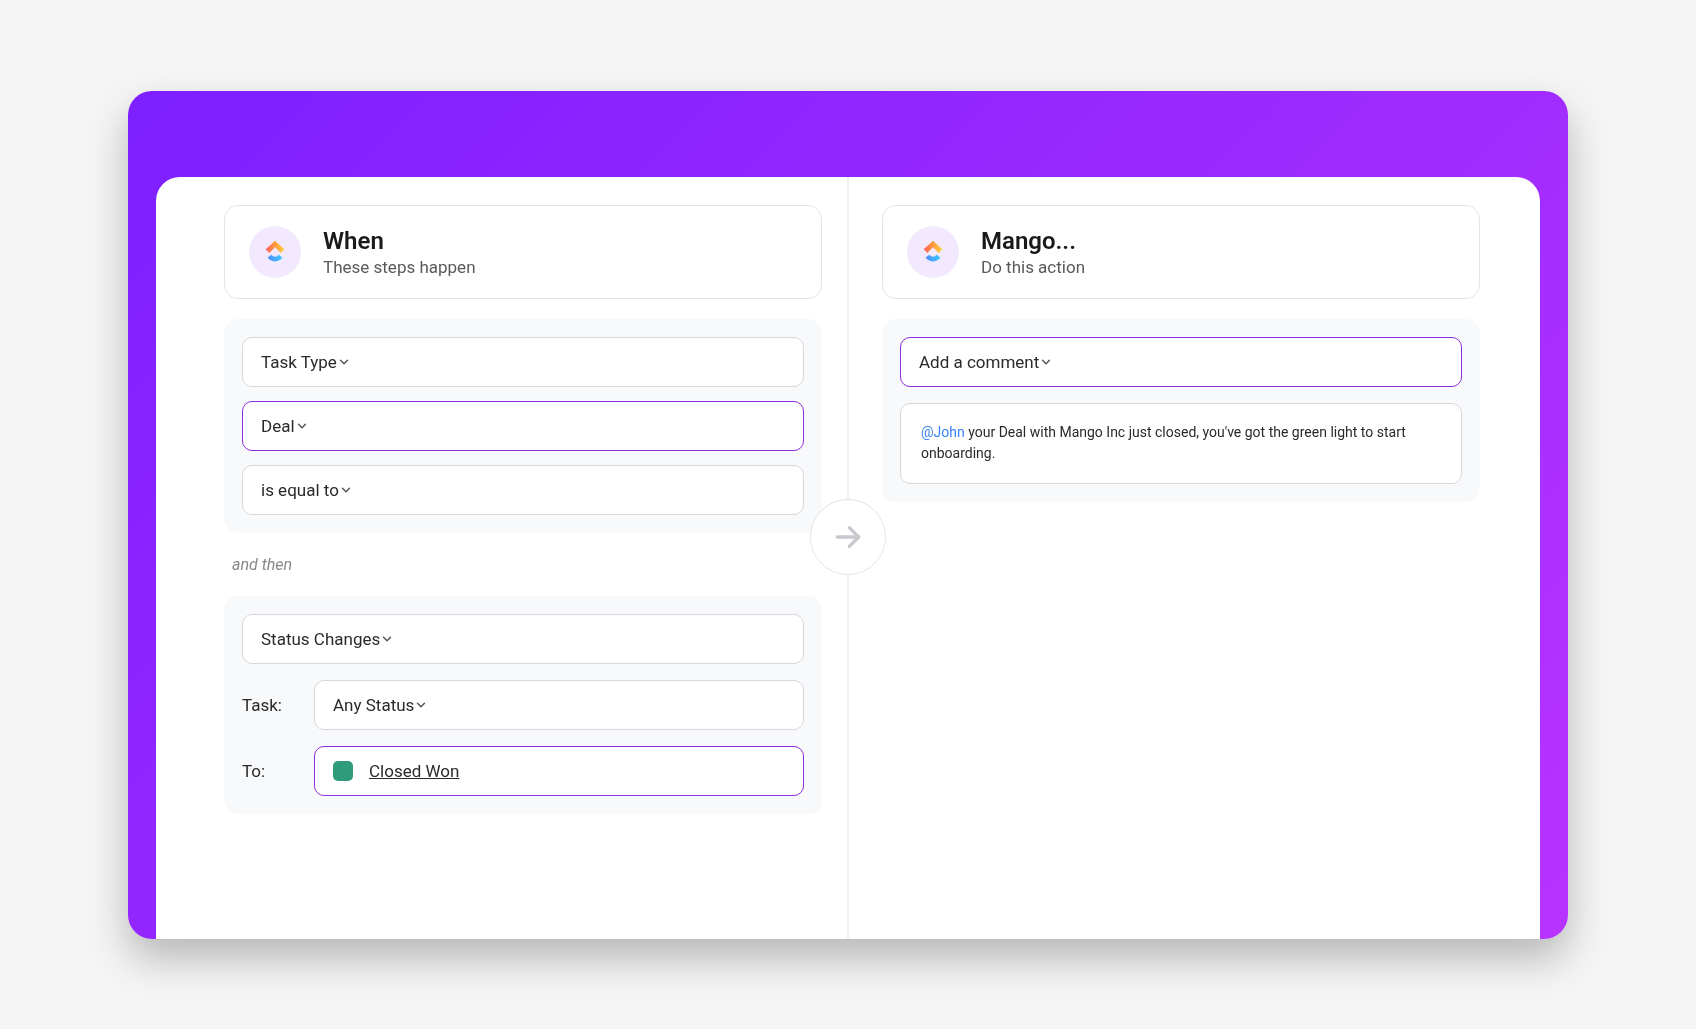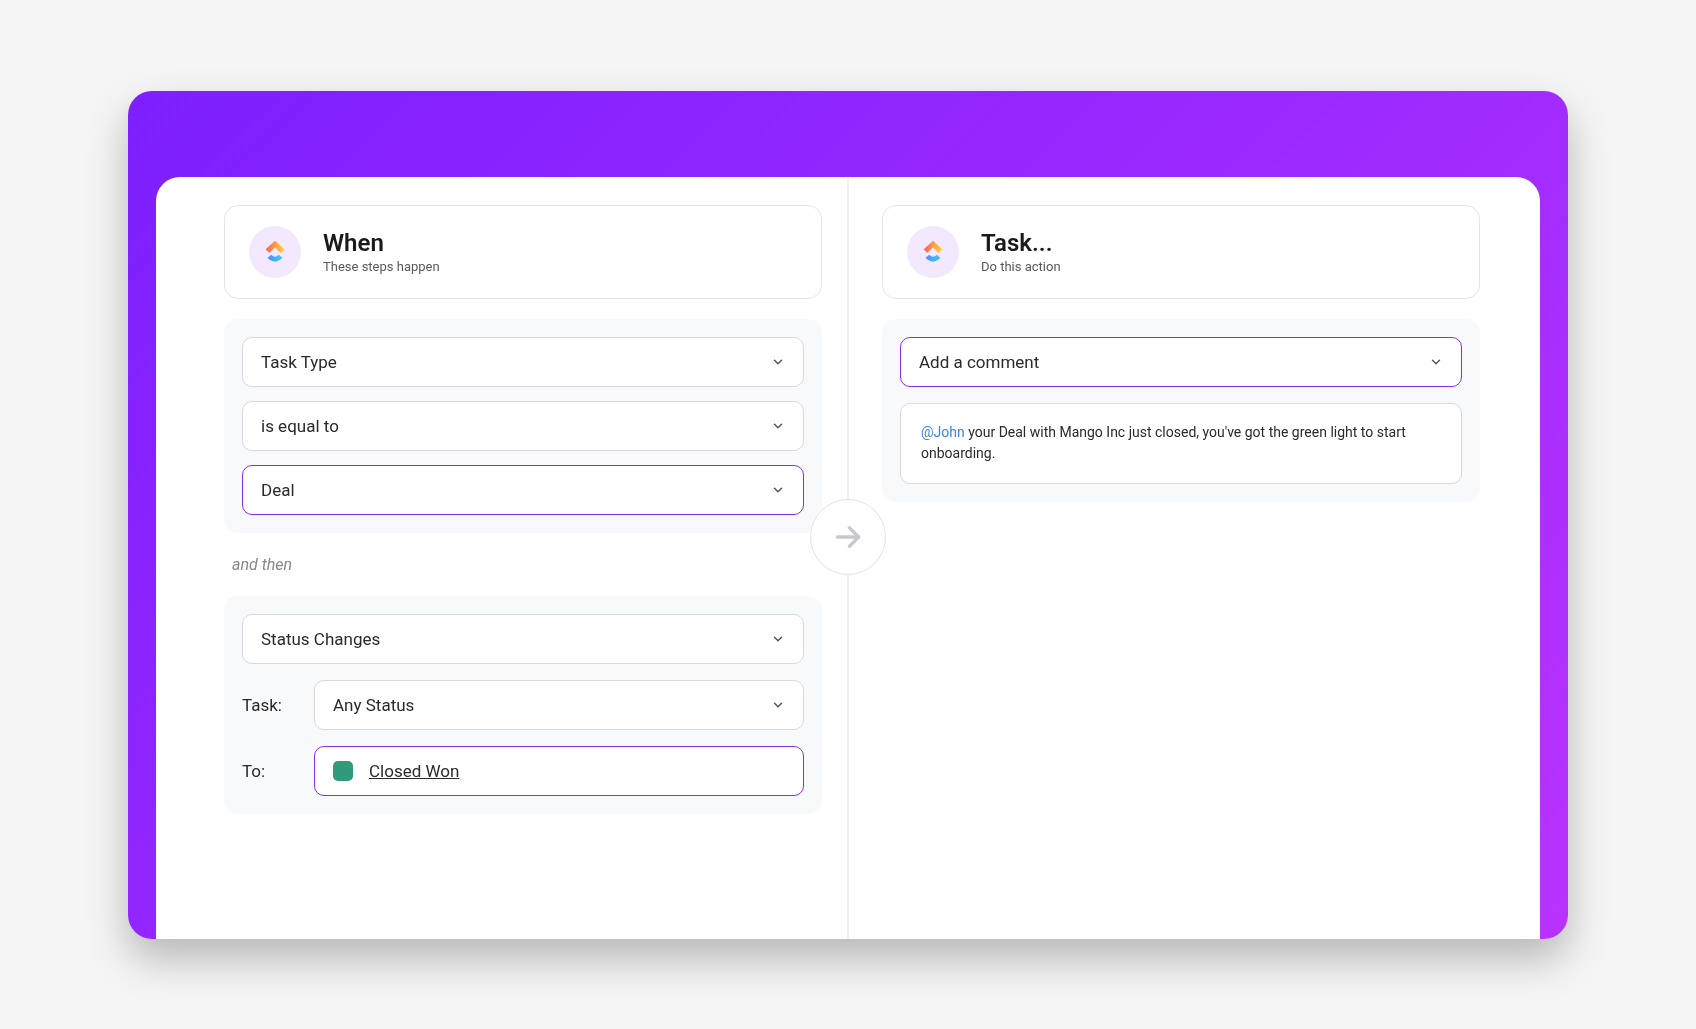--- a/index.html
+++ b/index.html
@@ -101,38 +101,38 @@
     }
     
     .header-text h2 {
       font-size: 24px;
       font-weight: 600;
       color: #1a1a1a;
       margin-bottom: 2px;
     }
     
     .header-text p {
-      font-size: 13px;
+      font-size: 17px;
       color: #5a5a5a;
     }
     
     .section-card {
       background: #F8F9FB;
       border-radius: 14px;
       padding: 18px;
     }
     
     .select-box {
       background: white;
       border: 1px solid #D8D8DC;
       border-radius: 10px;
       padding: 14px 18px;
       display: flex;
       align-items: center;
-      justify-content: space-between;
+      justify-content: flex-start;
       cursor: pointer;
       font-size: 17px;
       color: #2a2a2a;
     }
     
     .select-box.highlighted {
       border: 1.5px solid #8E2DE2;
     }
     
     .select-box + .select-box,
@@ -242,30 +242,30 @@
 
       <div class="section-card">
         <div class="select-box">
           <span>Task Type</span>
           <span class="chevron">
             <svg viewBox="0 0 24 24" fill="none" stroke="#555" stroke-width="2.5" stroke-linecap="round">
                 <polyline points="6 9 12 15 18 9"></polyline>
               </svg>
           </span>
         </div>
+        <div class="select-box highlighted">
+          <span>Deal</span>
+          <span class="chevron">
+            <svg viewBox="0 0 24 24" fill="none" stroke="#555" stroke-width="2.5" stroke-linecap="round">
+                <polyline points="6 9 12 15 18 9"></polyline>
+              </svg>
+          </span>
+        </div>
         <div class="select-box">
           <span>is equal to</span>
-          <span class="chevron">
-            <svg viewBox="0 0 24 24" fill="none" stroke="#555" stroke-width="2.5" stroke-linecap="round">
-                <polyline points="6 9 12 15 18 9"></polyline>
-              </svg>
-          </span>
-        </div>
-        <div class="select-box highlighted">
-          <span>Deal</span>
           <span class="chevron">
             <svg viewBox="0 0 24 24" fill="none" stroke="#555" stroke-width="2.5" stroke-linecap="round">
                 <polyline points="6 9 12 15 18 9"></polyline>
               </svg>
           </span>
         </div>
       </div>
 
       <div class="and-then">and then</div>
 
@@ -316,21 +316,21 @@
                 <stop offset="100%" stop-color="#FFD43D"></stop>
               </linearGradient>
               <linearGradient id="g4" x1="0%" y1="0%" x2="100%" y2="0%">
                 <stop offset="0%" stop-color="#4F8BFF"></stop>
                 <stop offset="100%" stop-color="#3DCBFF"></stop>
               </linearGradient>
             </defs>
           </svg>
         </div>
         <div class="header-text">
-          <h2>Task...</h2>
+          <h2>Mango...</h2>
           <p>Do this action</p>
         </div>
       </div>
 
       <div class="section-card">
         <div class="select-box highlighted">
           <span>Add a comment</span>
           <span class="chevron">
             <svg viewBox="0 0 24 24" fill="none" stroke="#555" stroke-width="2.5" stroke-linecap="round">
                 <polyline points="6 9 12 15 18 9"></polyline>

